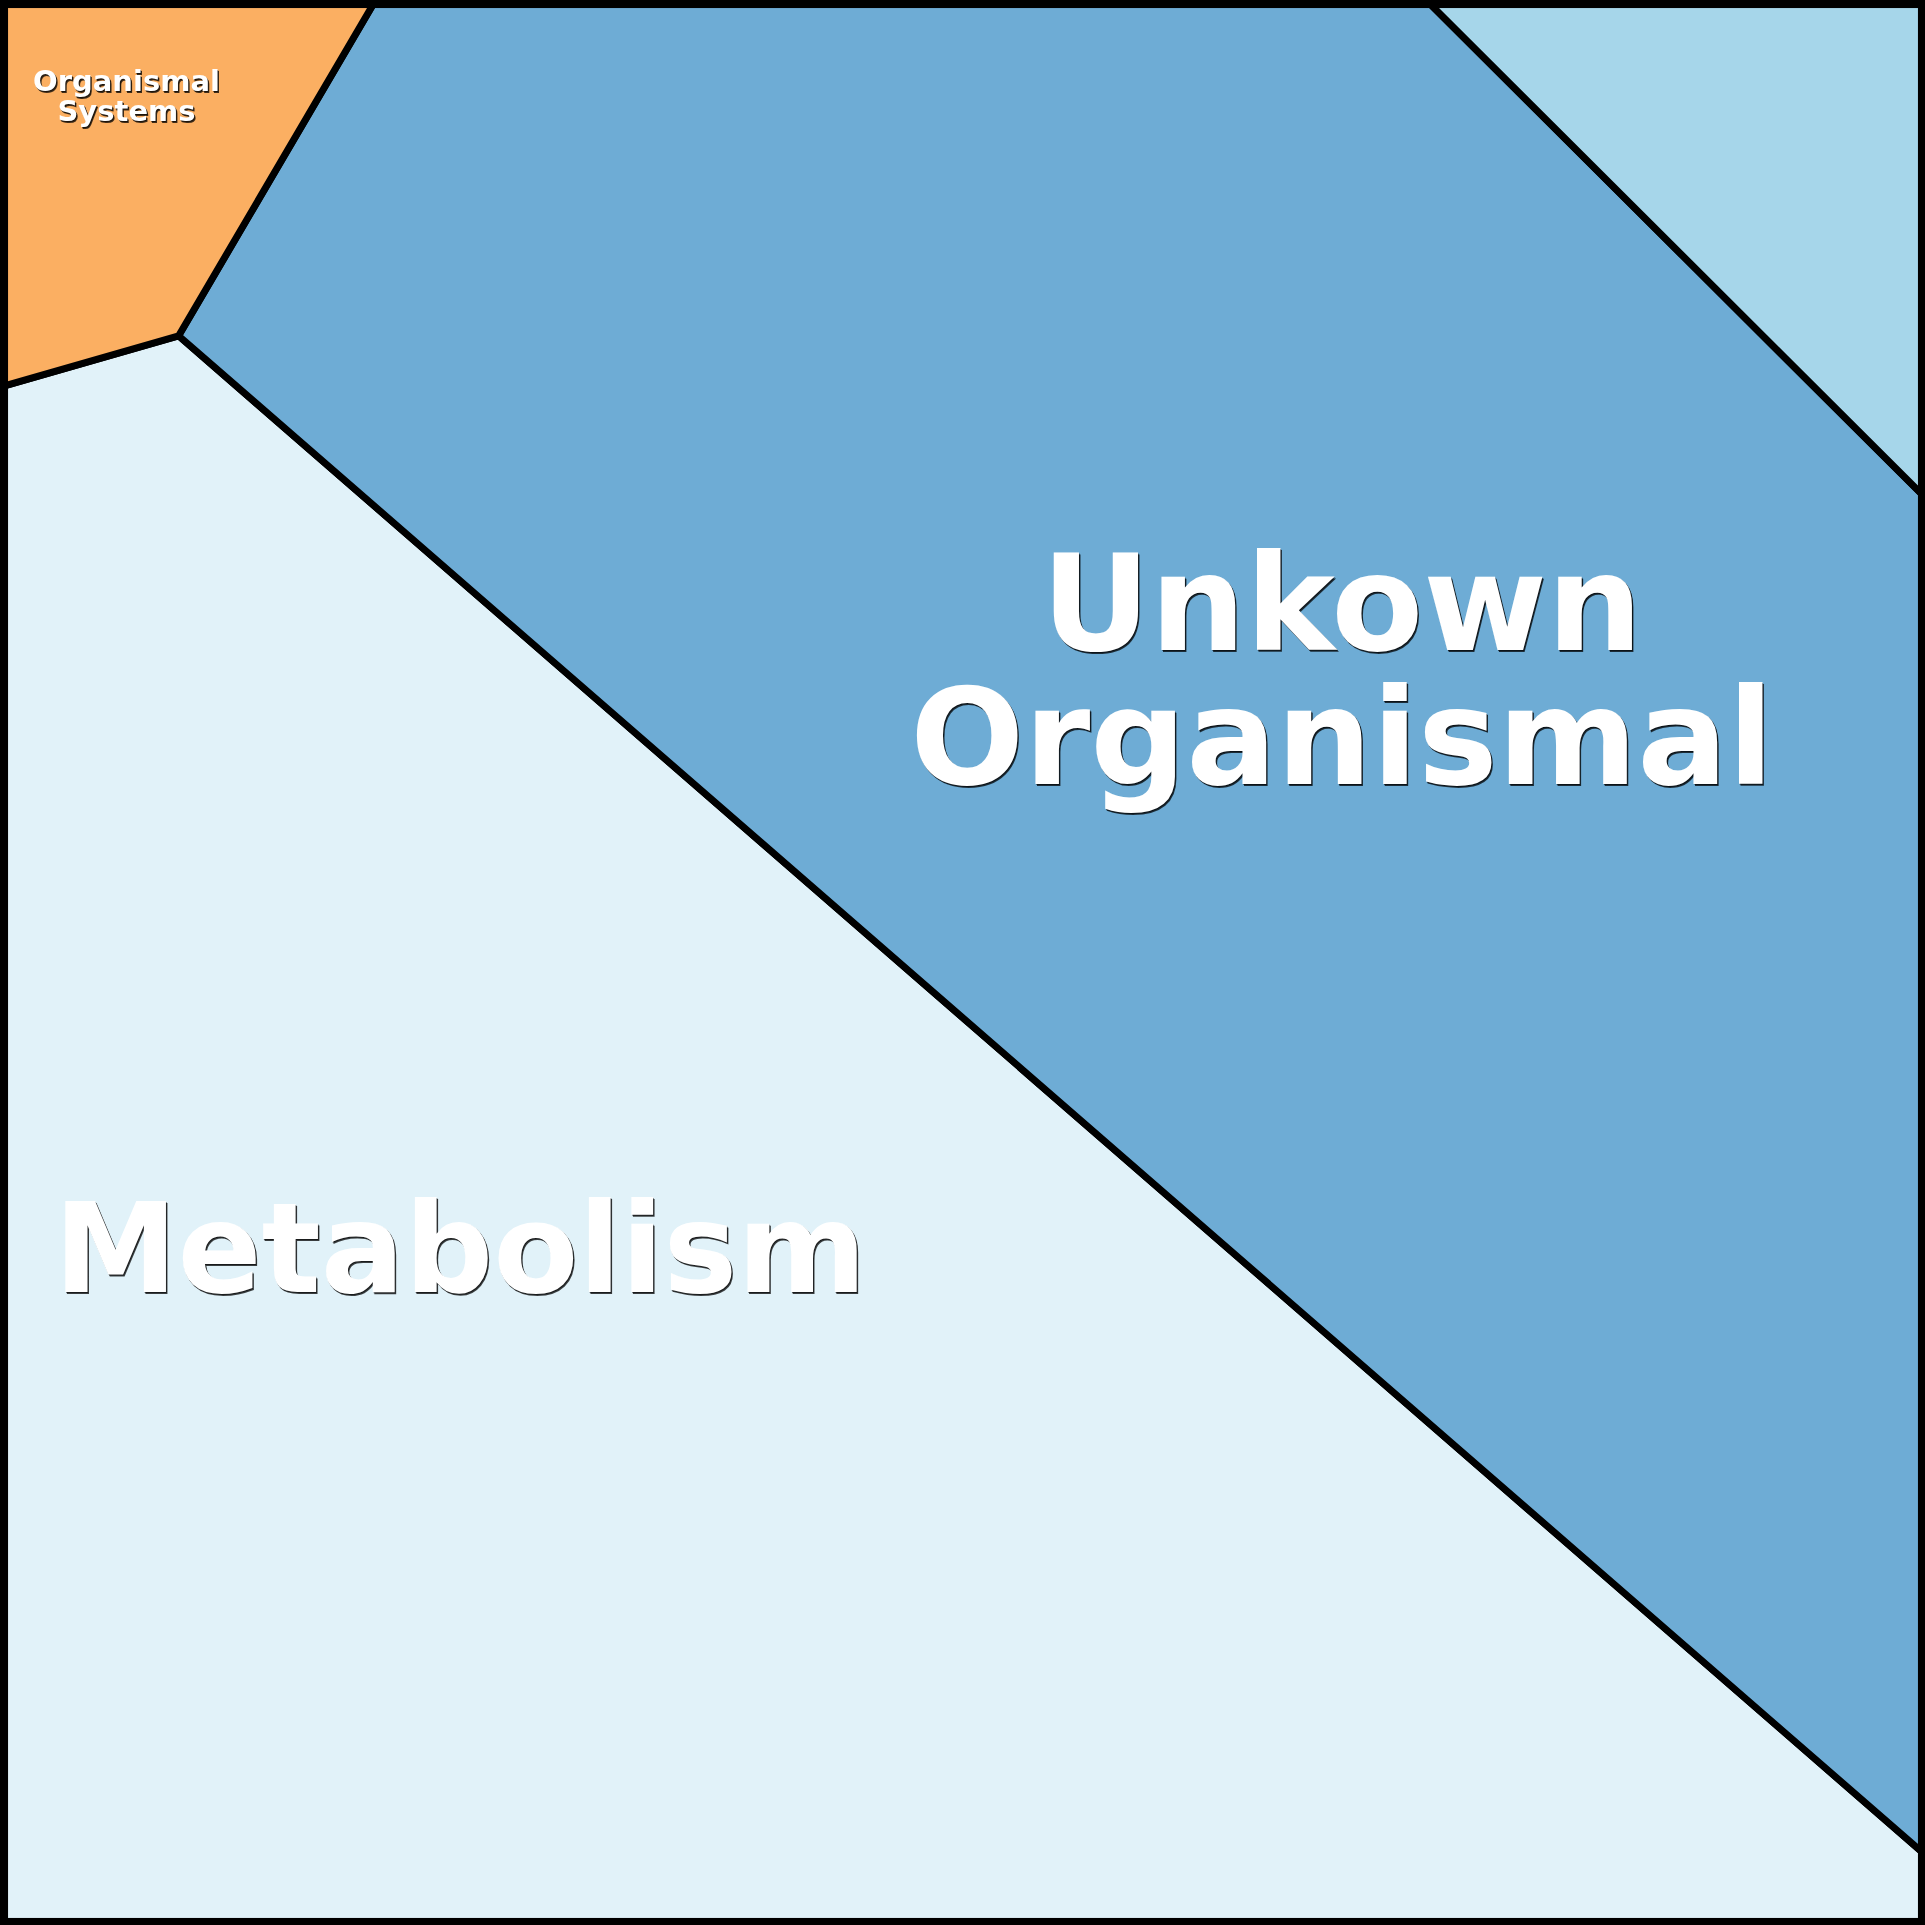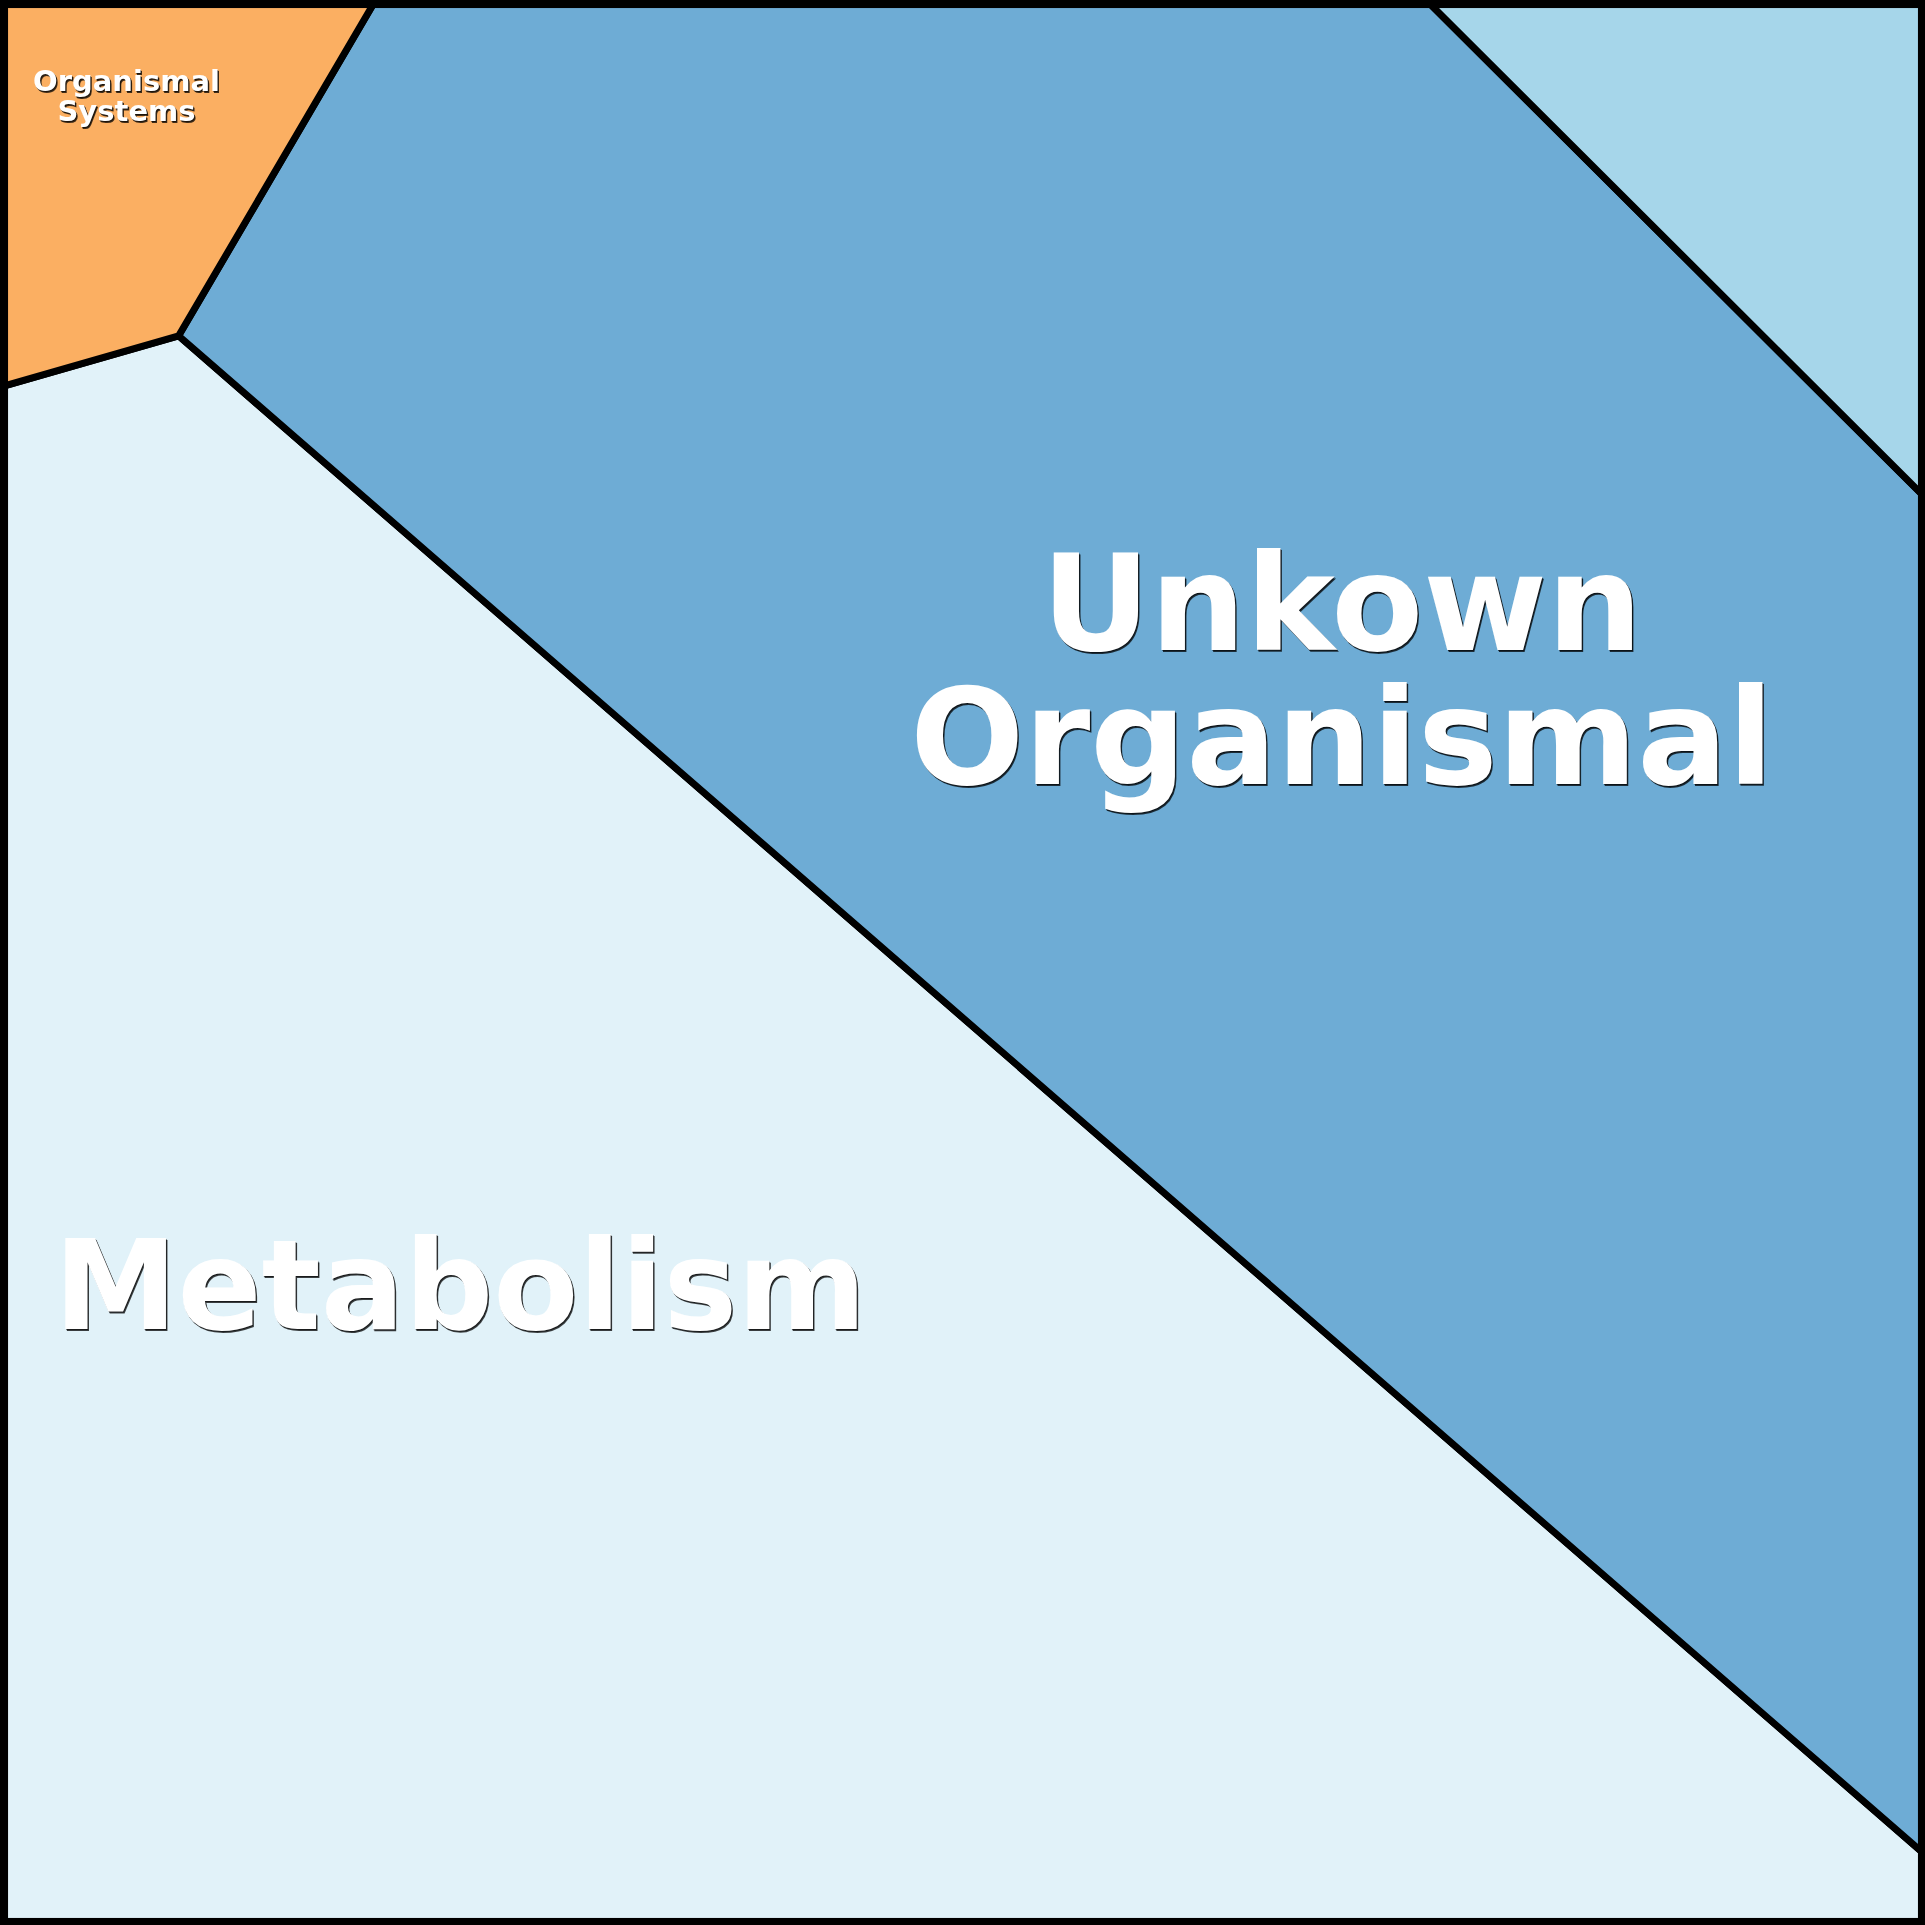--- a/index.html
+++ b/index.html
@@ -50,21 +50,21 @@
   }
   #label-unkown-functions {
     left: 836px;
     top: 537px;
     width: 1012px;
     font-size: 134px;
     line-height: 1.0;
   }
   #label-metabolism {
     left: 54px;
-    top: 1224px;
+    top: 1187px;
     width: 1073px;
     font-size: 124px;
     text-align: left;
     line-height: 1.0;
   }
 </style>
 </head>
 <body>
 
 <div id="canvas">

